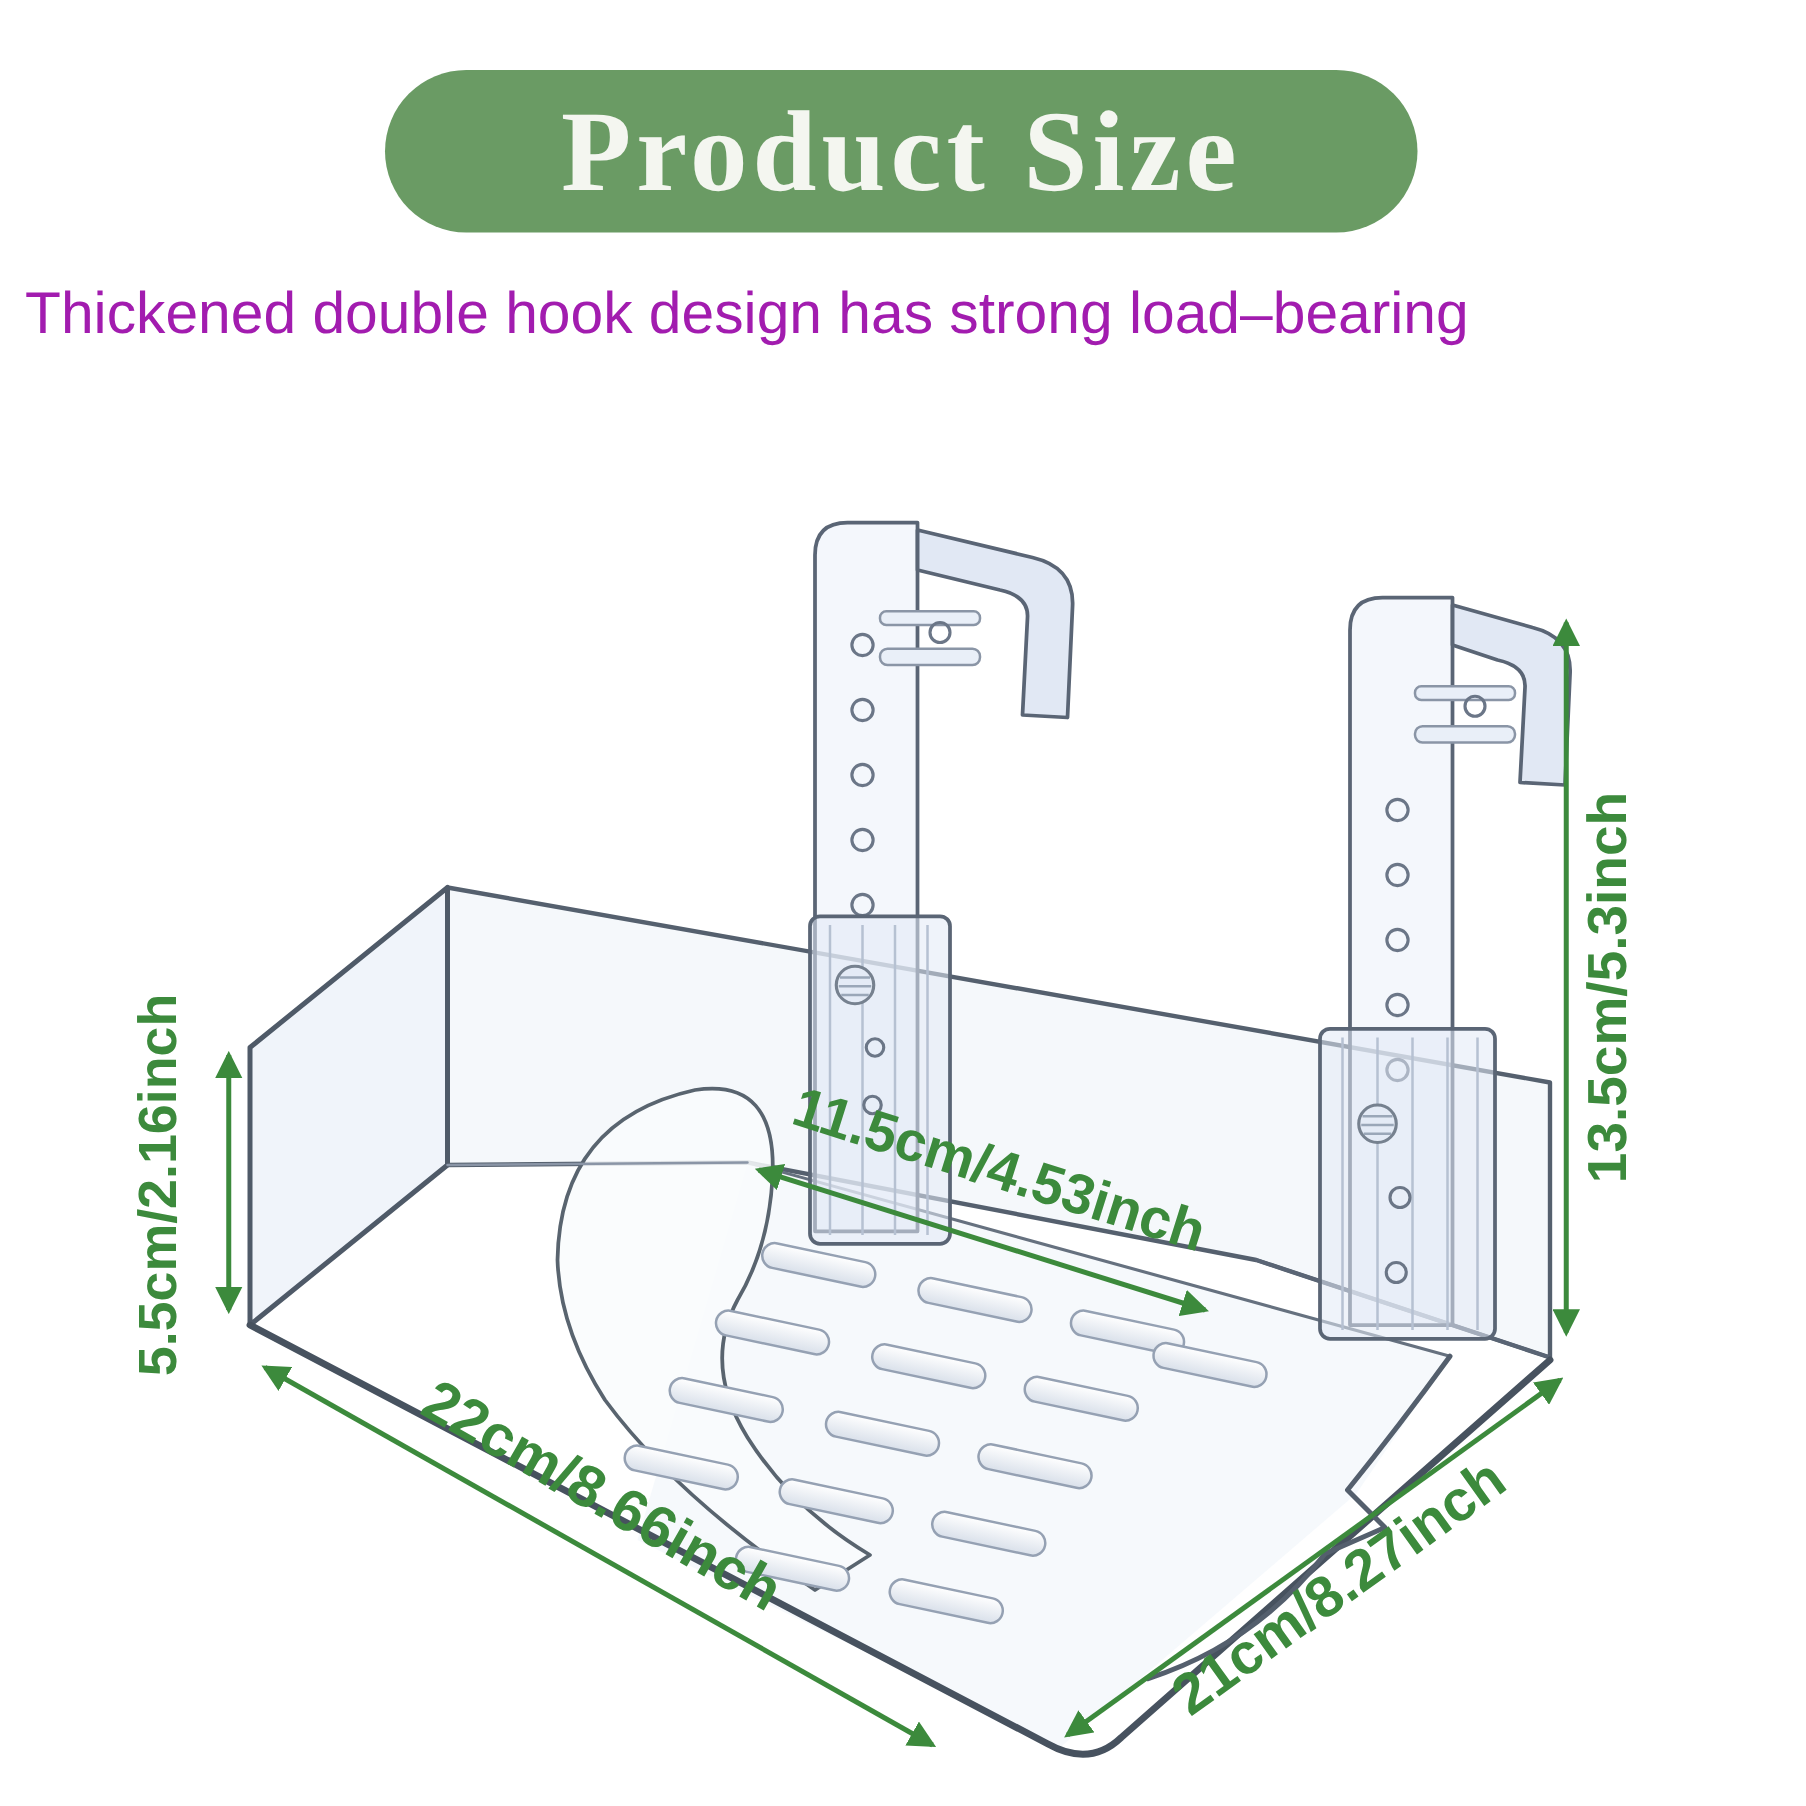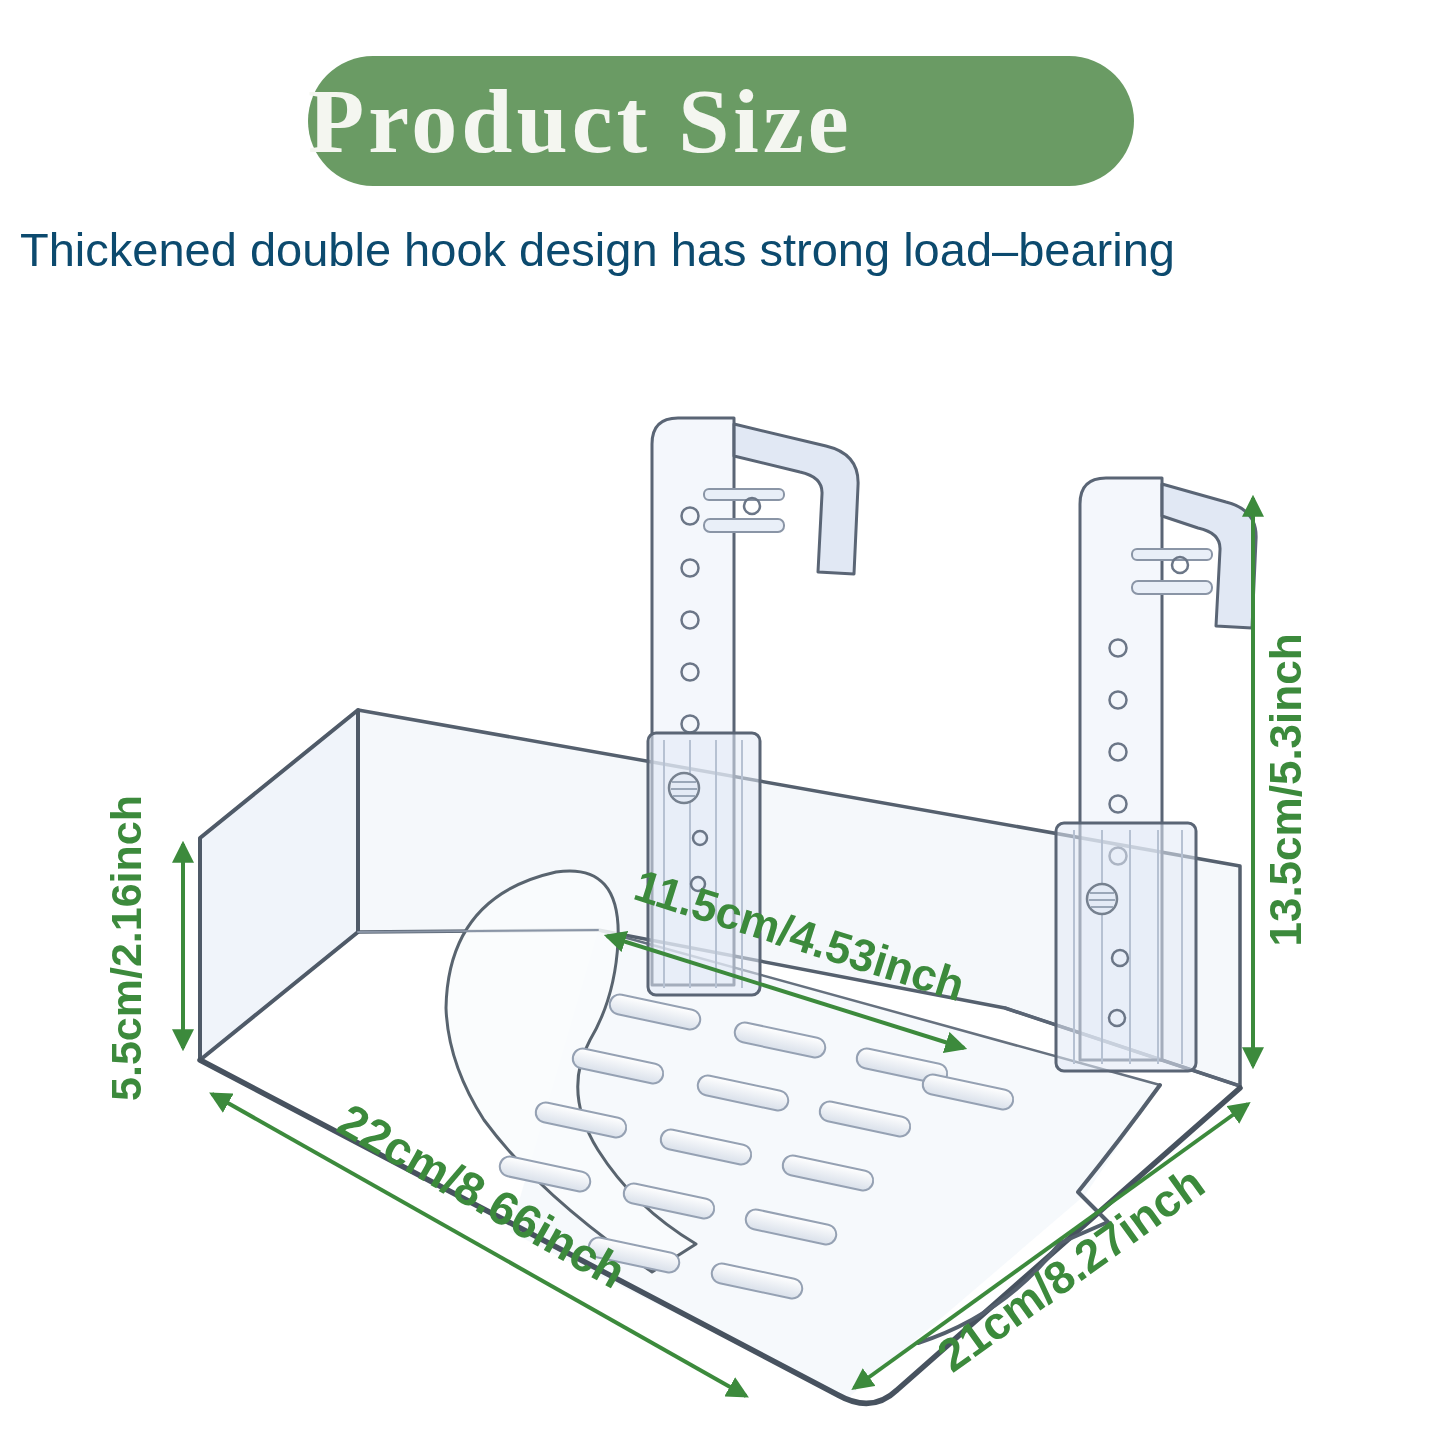--- a/index.html
+++ b/index.html
@@ -1,23 +1,23 @@
 <!DOCTYPE html>
 <html><head>
 <meta charset="utf-8">
 <style>
   html,body{margin:0;padding:0;background:#ffffff;}
   .page{position:relative;width:1445px;height:1445px;background:#ffffff;overflow:hidden;
         font-family:"Liberation Sans","DejaVu Sans",sans-serif;}
   .banner{position:absolute;left:308px;top:56px;width:826px;height:130px;border-radius:66px;
-          background:#6a9b64;display:flex;align-items:center;justify-content:flex-start;}
+          background:#6a9b64;display:flex;align-items:center;justify-content:center;}
   .banner-title{font-family:"Liberation Serif","DejaVu Serif",serif;font-weight:bold;
           font-size:92px;letter-spacing:4px;color:#f4f6f0;}
   .subtitle{position:absolute;left:0;top:218px;width:1195px;text-align:center;
-          font-size:47px;line-height:64px;color:#0c4a6e;font-weight:300;}
+          font-size:47px;line-height:64px;color:#a21caf;font-weight:300;}
   .drawing{position:absolute;left:0;top:0;width:1445px;height:1445px;}
   .dim-label{font-family:"Liberation Sans","DejaVu Sans",sans-serif;font-weight:bold;fill:#3c8a3c;}
 </style>
 </head>
 <body>
 
 <div class="page">
 
   <div class="banner">
     <span class="banner-title">Product Size</span>

